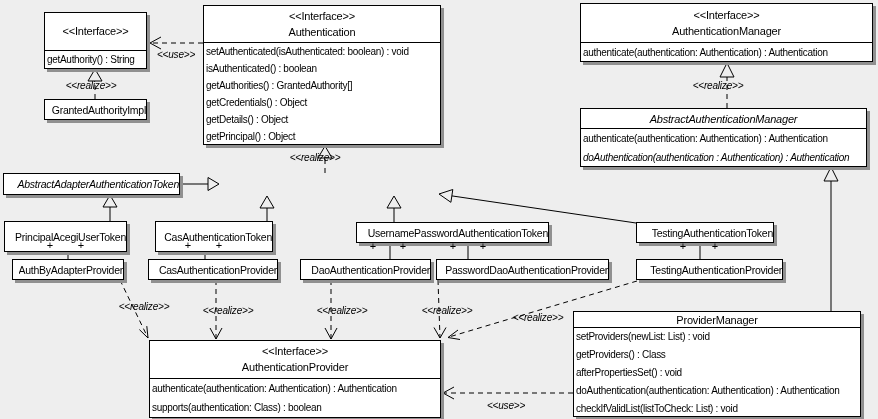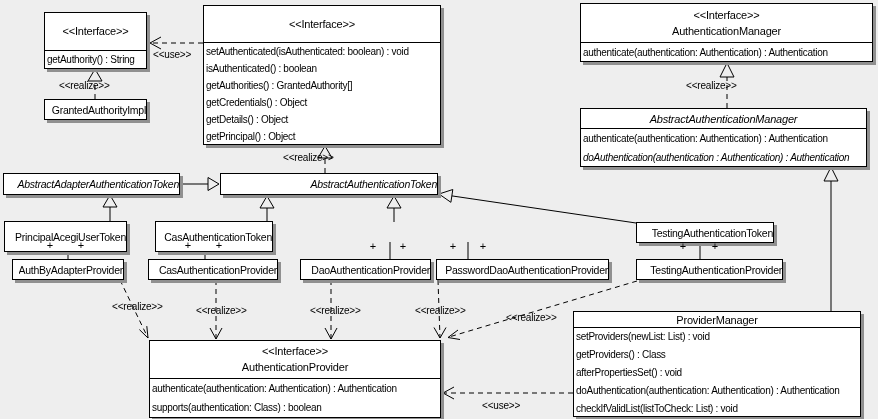--- a/index.html
+++ b/index.html
@@ -10,21 +10,21 @@
        box-shadow:3px 3px 0 #909090;color:#000;}
   .cls .hdr{box-sizing:border-box;border-bottom:1px solid #000;text-align:center;
             display:flex;flex-direction:column;justify-content:center;}
   .cls .stereo{font-size:11px;line-height:15px;letter-spacing:-0.2px;}
   .cls .name{font-size:11px;line-height:16px;letter-spacing:-0.2px;white-space:nowrap;overflow:hidden;}
   .cls .methods div{font-size:10px;letter-spacing:-0.3px;white-space:nowrap;overflow:hidden;padding:0 2px;}
   .single{display:flex;align-items:center;justify-content:flex-end;}
   .single .name{font-size:10.5px;letter-spacing:-0.25px;}
   .ab .name{font-style:italic;}
   .it{font-style:italic;}
-  .elabel{position:absolute;font-size:10px;letter-spacing:-0.2px;color:#000;white-space:nowrap;}
+  .elabel{position:absolute;font-size:10px;letter-spacing:-0.2px;color:#000;text-align:center;white-space:nowrap;font-style:italic;}
   .plus{position:absolute;font-size:11px;color:#000;width:8px;text-align:center;line-height:10px;}
 </style>
 </head>
 <body>
 
 <div id="canvas">
 
   <svg id="edges" viewBox="0 0 878 419" xmlns="http://www.w3.org/2000/svg">
     <g stroke="#000" stroke-width="1" fill="none">
 
@@ -125,20 +125,21 @@
     </div>
   </div>
 
   <div class="cls single" style="left:44px;top:99px;width:103px;height:21px">
     <div class="name">GrantedAuthorityImpl</div>
   </div>
 
   <div class="cls" style="left:203px;top:5px;width:238px;height:140px">
     <div class="hdr" style="height:37px">
       <div class="stereo">&lt;&lt;Interface&gt;&gt;</div>
+      <div class="name">Authentication</div>
     </div>
     <div class="methods" style="line-height:17px">
       <div>setAuthenticated(isAuthenticated: boolean) : void</div>
       <div>isAuthenticated() : boolean</div>
       <div>getAuthorities() : GrantedAuthority[]</div>
       <div>getCredentials() : Object</div>
       <div>getDetails() : Object</div>
       <div>getPrincipal() : Object</div>
     </div>
   </div>
@@ -160,32 +161,32 @@
     <div class="methods" style="line-height:19px">
       <div>authenticate(authentication: Authentication) : Authentication</div>
       <div class="it">doAuthentication(authentication : Authentication) : Authentication</div>
     </div>
   </div>
 
   <div class="cls single ab" style="left:3px;top:173px;width:177px;height:22px">
     <div class="name">AbstractAdapterAuthenticationToken</div>
   </div>
 
-  <div class="cls single ab" style="left:220px;top:173px;width:218px;height:22px">
-    <div class="name">AbstractAuthenticationToken</div>
-  </div>
 
   <div class="cls single" style="left:4px;top:221px;width:123px;height:31px">
     <div class="name">PrincipalAcegiUserToken</div>
   </div>
 
   <div class="cls single" style="left:155px;top:221px;width:118px;height:31px">
     <div class="name">CasAuthenticationToken</div>
   </div>
 
+  <div class="cls single" style="left:356px;top:222px;width:193px;height:21px">
+    <div class="name">UsernamePasswordAuthenticationToken</div>
+  </div>
 
   <div class="cls single" style="left:636px;top:222px;width:138px;height:21px">
     <div class="name">TestingAuthenticationToken</div>
   </div>
 
   <div class="cls single" style="left:12px;top:259px;width:112px;height:21px">
     <div class="name">AuthByAdapterProvider</div>
   </div>
 
   <div class="cls single" style="left:148px;top:259px;width:130px;height:21px">

